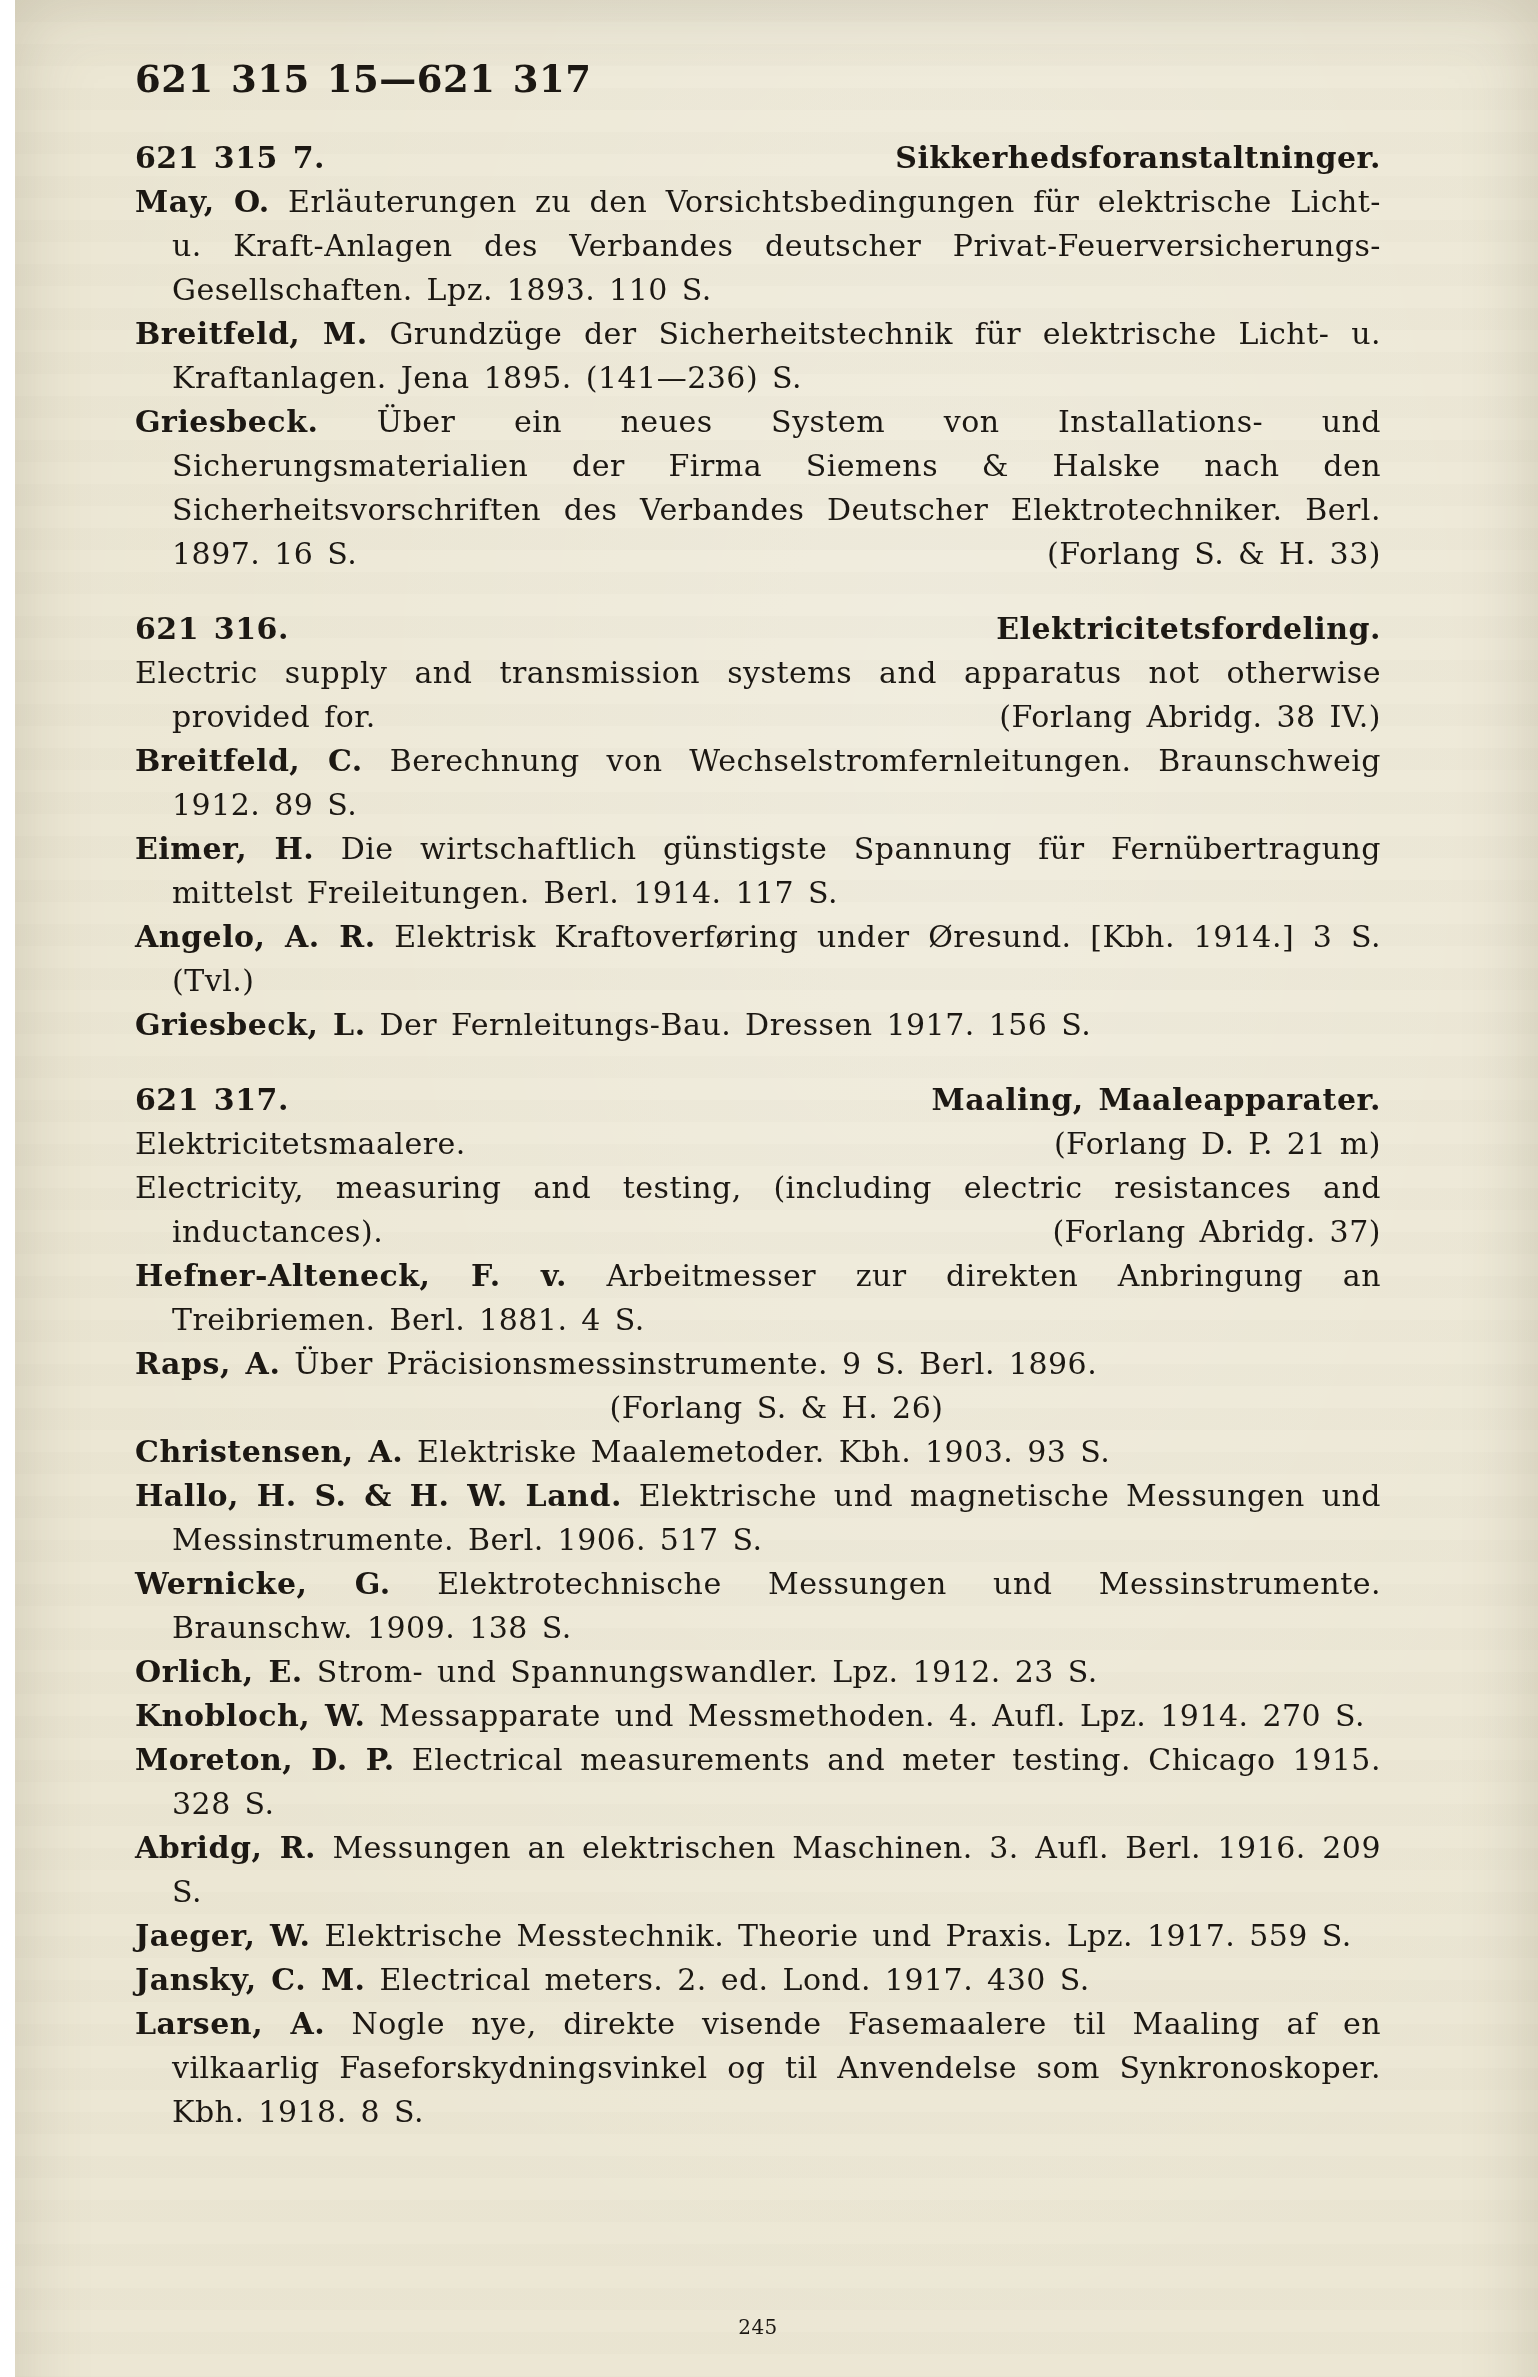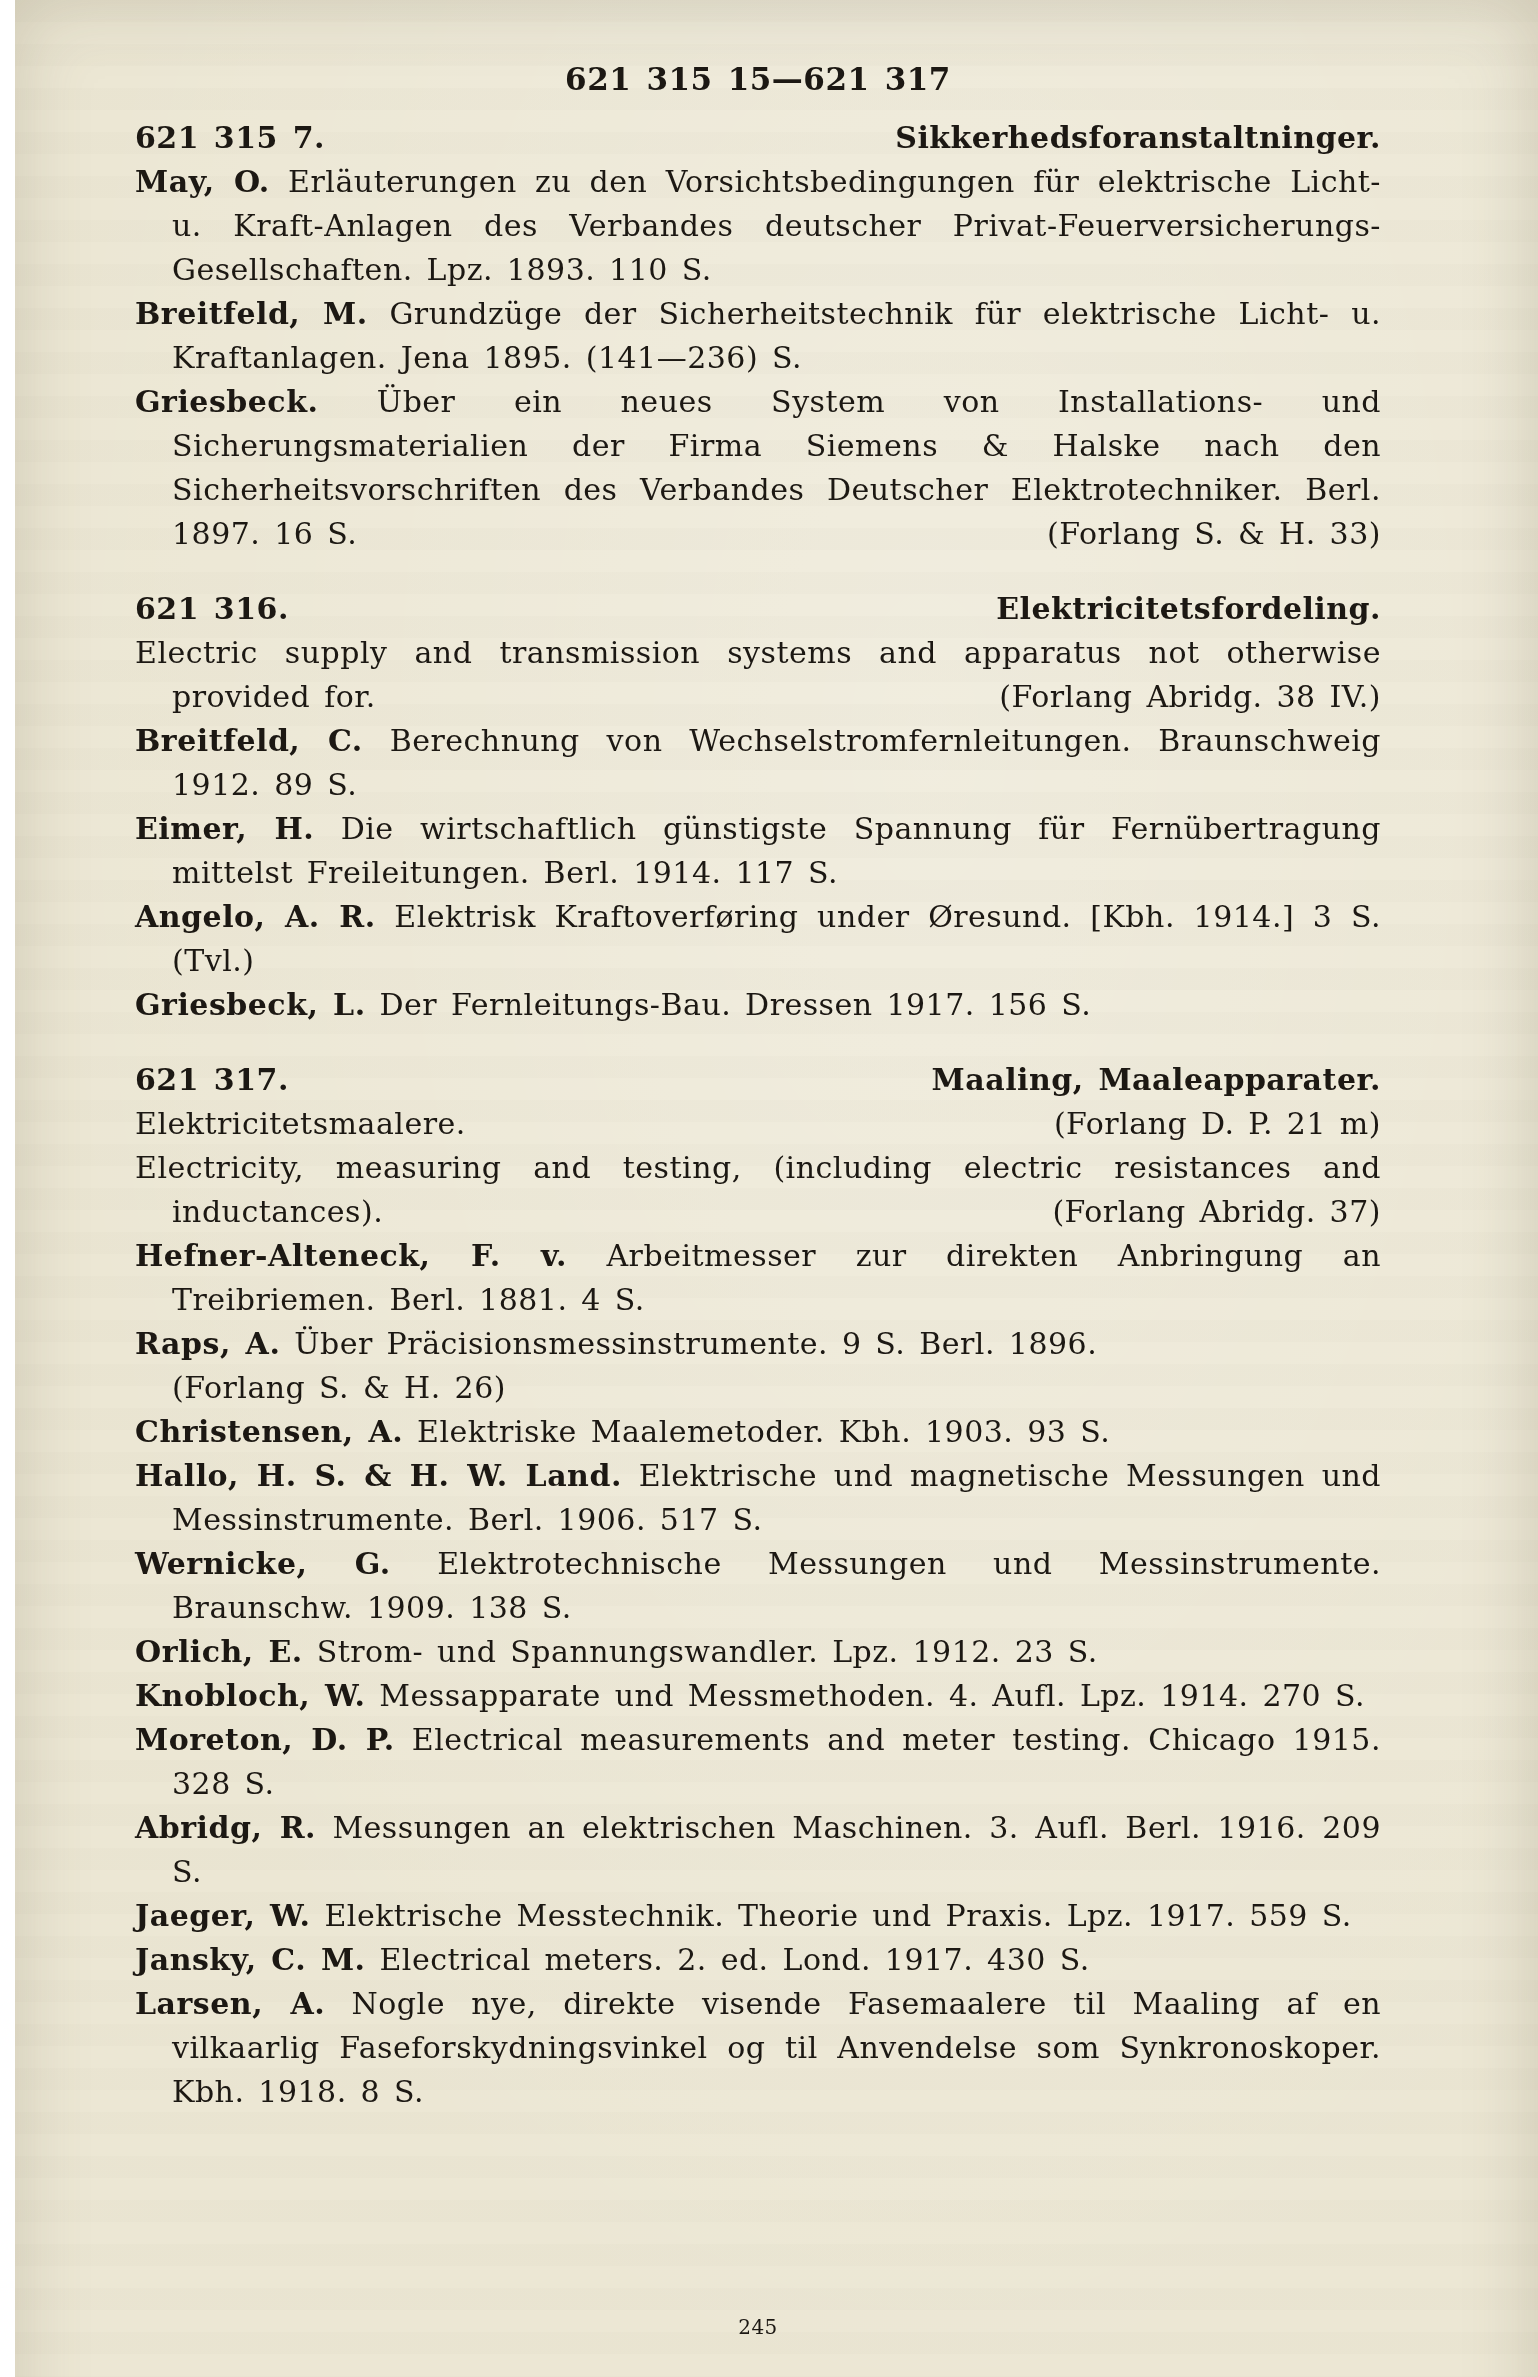--- a/index.html
+++ b/index.html
@@ -33,44 +33,44 @@
   .page::after {
     content: "";
     position: absolute;
     right: 0; bottom: 0;
     width: 124px; height: 90px;
     background: radial-gradient(ellipse at 100% 100%, rgba(70,66,58,0.65), rgba(70,66,58,0) 70%);
     pointer-events: none;
   }
   .running-head {
     font-weight: bold;
-    text-align: center;
-    font-size: 31px;
+    text-align: left;
+    font-size: 37px;
     line-height: 34px;
-    margin-bottom: 20px;
+    margin-bottom: 40px;
   }
   .section + .section { margin-top: 31px; }
   .section-head {
     display: flex;
     justify-content: space-between;
     align-items: baseline;
     font-weight: bold;
   }
   .entry {
     margin: 0;
     text-align: justify;
     padding-left: 37px;
     text-indent: -37px;
   }
   .lead { font-weight: bold; }
   .note { float: right; font-weight: normal; }
   .note-block {
     float: none;
     display: block;
-    text-align: left;
+    text-align: center;
     text-indent: 0;
   }
   .page-number {
     position: absolute;
     left: 120px;
     width: 1246px;
     bottom: 119px;
     text-align: center;
     font-size: 20px;
   }

